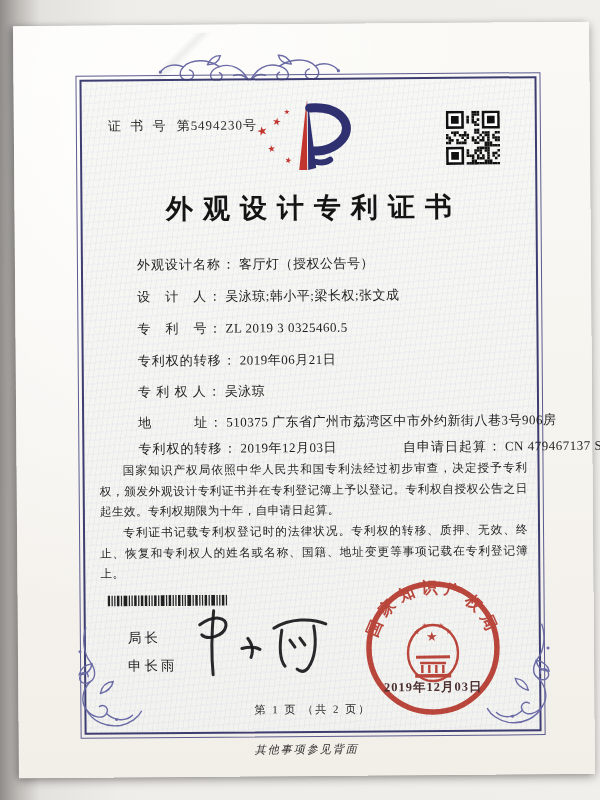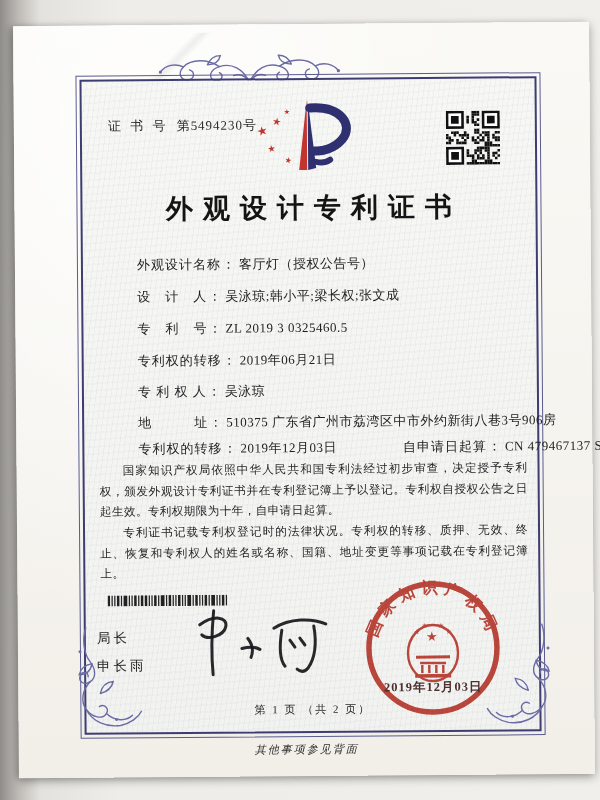--- a/index.html
+++ b/index.html
@@ -48,21 +48,21 @@
   .fRow .col{margin:0 4px 0 1px;}
   .fRow .val{letter-spacing:.5px;}
   .grantPair{display:inline-block;margin-left:38px;}
   .paras{
     position:absolute;left:15px;top:380px;width:428px;
     font-size:11.6px;line-height:1.78;color:#262626;text-align:justify;
     letter-spacing:.4px;
   }
   .paras p{margin:0;text-indent:2em;}
   .barcode{position:absolute;left:22px;top:514px;width:146px;height:11px;}
-  .director{position:absolute;left:11px;top:543px;font-size:13.5px;color:#1c1c1c;letter-spacing:3px;line-height:28px;}
+  .director{position:absolute;left:42px;top:543px;font-size:13.5px;color:#1c1c1c;letter-spacing:3px;line-height:28px;}
   .sig{position:absolute;left:92px;top:518px;width:160px;height:92px;}
   .sig path{stroke:#17171a;stroke-width:3;fill:none;stroke-linecap:round;stroke-linejoin:round;opacity:.92;}
   .seal{position:absolute;left:276px;top:498px;width:142px;height:142px;mix-blend-mode:multiply;opacity:.92;}
   .sealDate{
     position:absolute;left:272px;top:600px;width:150px;text-align:center;
     font-size:12.5px;color:#4c2f2f;font-weight:700;letter-spacing:1px;
   }
   .pageInfo{position:absolute;left:0;top:622px;width:100%;text-align:center;font-size:11px;color:#2a2a2a;letter-spacing:2px;}
   .backNote{position:absolute;left:0;top:718px;width:100%;text-align:center;font-size:11px;color:#2e2e2e;letter-spacing:2px;font-style:italic;}
   .crease{position:absolute;left:70px;top:8px;width:150px;height:90px;

